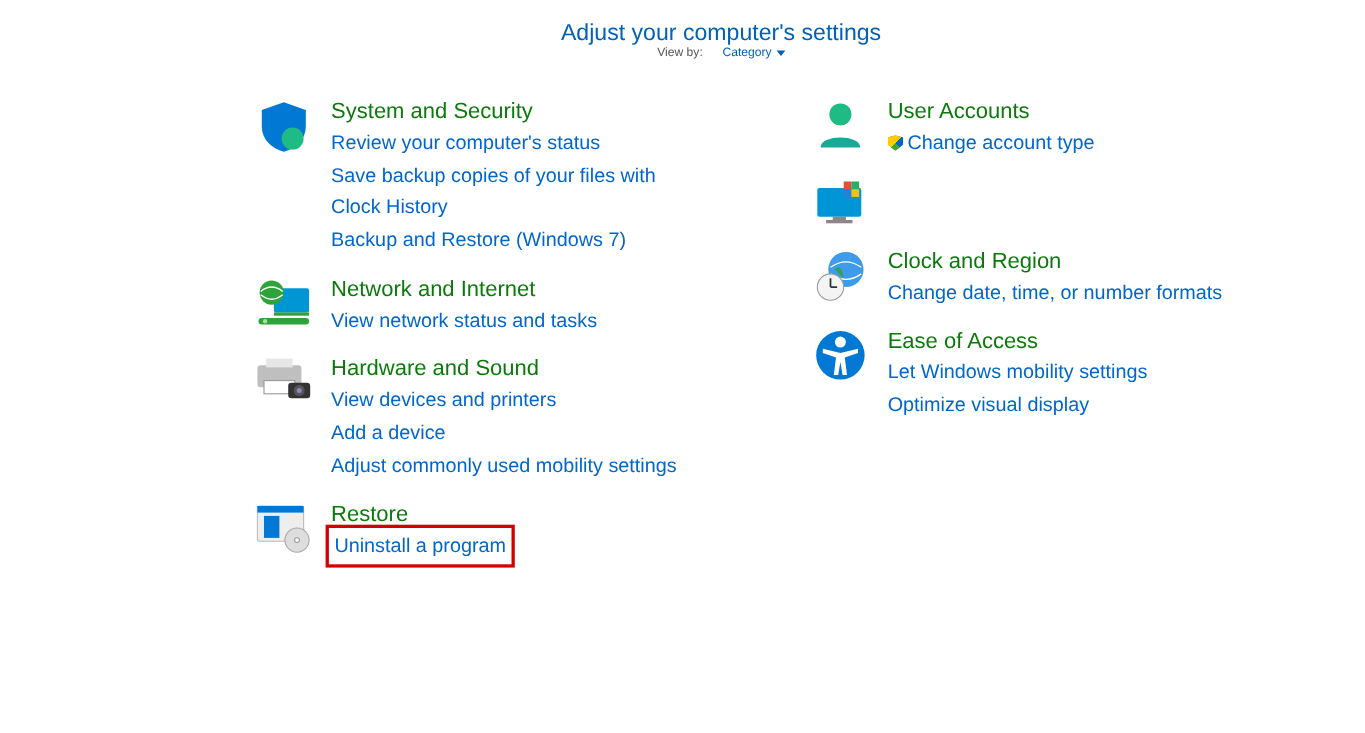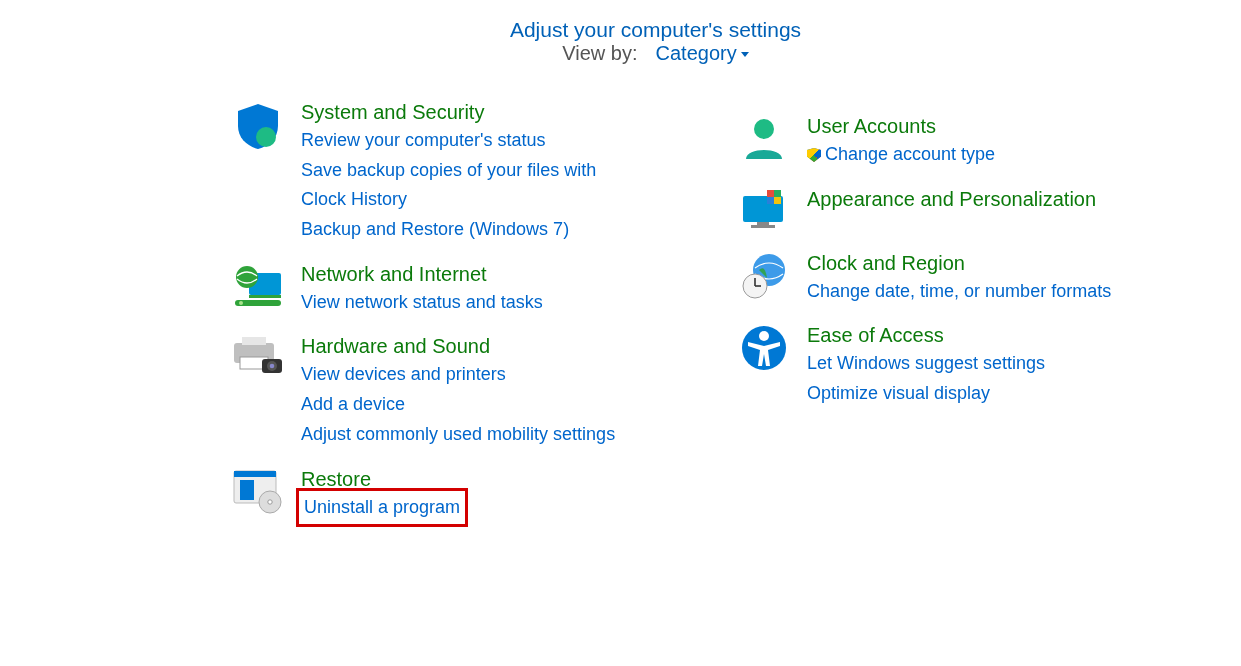--- a/index.html
+++ b/index.html
@@ -21,21 +21,21 @@
     justify-content: space-between;
     margin-bottom: 36px;
     flex-direction: column;
   }
   .title {
     font-size: 21px;
     color: #0061b7;
     font-weight: 400;
   }
   .viewby {
-    font-size: 20px;
+    font-size: 11px;
     color: #555;
     display: flex;
     align-items: center;
     gap: 18px;
   }
   .viewby-value {
     color: #0061b7;
   }
   .caret {
     display: inline-block;
@@ -45,21 +45,21 @@
     border-top: 5px solid #0061b7;
     margin-left: 4px;
     vertical-align: middle;
   }
   .columns {
     display: flex;
     gap: 106px;
   }
   .col { flex: 0 0 auto; }
   .col-left { width: 400px; }
-  .col-right { width: 380px; margin-top: 14px; }
+  .col-right { width: 380px; }
   .cat {
     display: flex;
     align-items: flex-start;
     margin-bottom: 18px;
   }
   .cat-icon {
     width: 56px;
     flex: 0 0 56px;
     display: flex;
     align-items: flex-start;
@@ -214,23 +214,20 @@
           <svg width="50" height="46" viewBox="0 0 50 46">
             <rect x="4" y="8" width="40" height="26" rx="2" fill="#0096d6"></rect>
             <rect x="18" y="34" width="12" height="3" fill="#888"></rect>
             <rect x="12" y="37" width="24" height="3" fill="#888"></rect>
             <rect x="28" y="2" width="7" height="7" fill="#e74c3c"></rect>
             <rect x="35" y="2" width="7" height="7" fill="#27ae60"></rect>
             <rect x="28" y="9" width="7" height="7" fill="#2980d9"></rect>
             <rect x="35" y="9" width="7" height="7" fill="#f1c40f"></rect>
           </svg>
         </div>
-        <div class="cat-body">
-          <div class="cat-title">Appearance and Personalization</div>
-        </div>
       </div>
 
       <div class="cat">
         <div class="cat-icon">
           <svg width="50" height="48" viewBox="0 0 50 48">
             <circle cx="30" cy="18" r="16" fill="#3d9be9"></circle>
             <path d="M16 16 Q30 6 44 16" stroke="#fff" stroke-width="1.2" fill="none"></path>
             <path d="M16 22 Q30 32 44 22" stroke="#fff" stroke-width="1.2" fill="none"></path>
             <path d="M20 18 Q26 12 28 26" fill="#2fa33a" opacity="0.85"></path>
             <circle cx="16" cy="34" r="12" fill="#f4f4f4" stroke="#999"></circle>
@@ -247,20 +244,20 @@
       <div class="cat">
         <div class="cat-icon">
           <svg width="48" height="48" viewBox="0 0 48 48">
             <circle cx="24" cy="24" r="22" fill="#0078d4"></circle>
             <circle cx="24" cy="12" r="5" fill="#fff"></circle>
             <path d="M8 18 L24 22 L40 18 L40 22 L28 26 L30 42 L26 42 L24 30 L22 42 L18 42 L20 26 L8 22 Z" fill="#fff"></path>
           </svg>
         </div>
         <div class="cat-body">
           <div class="cat-title">Ease of Access</div>
-          <a class="cat-link">Let Windows suggest settings</a>
+          <a class="cat-link">Let Windows mobility settings</a>
           <a class="cat-link">Optimize visual display</a>
         </div>
       </div>
 
     </div>
   </div>
 </div>
 
 </body></html>

